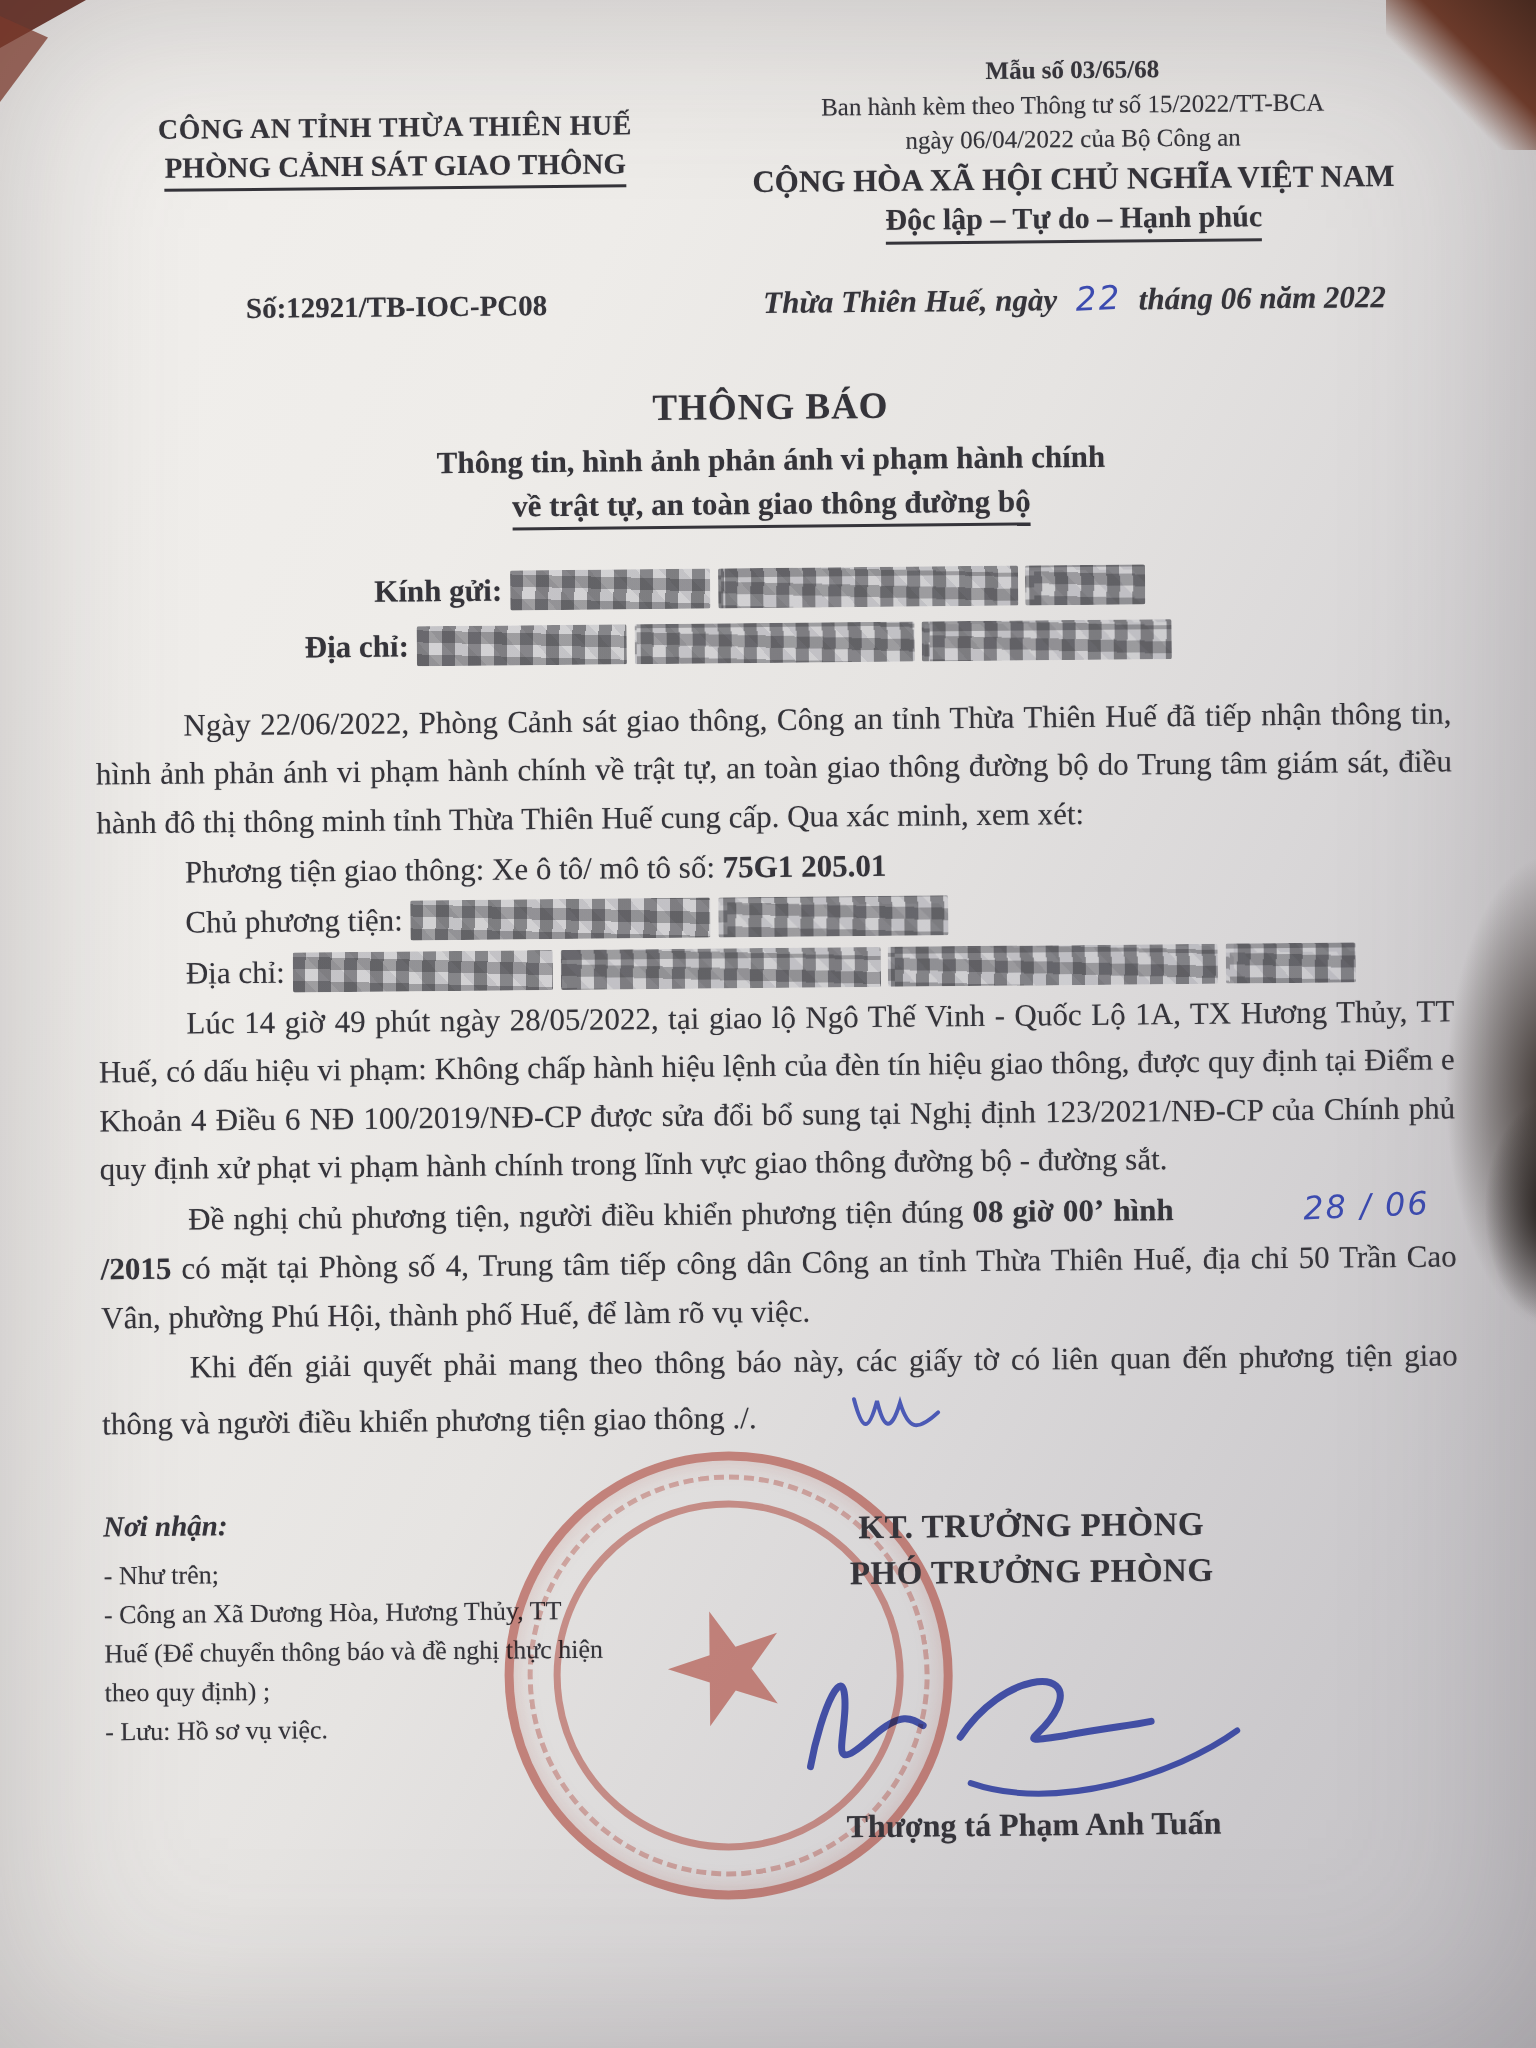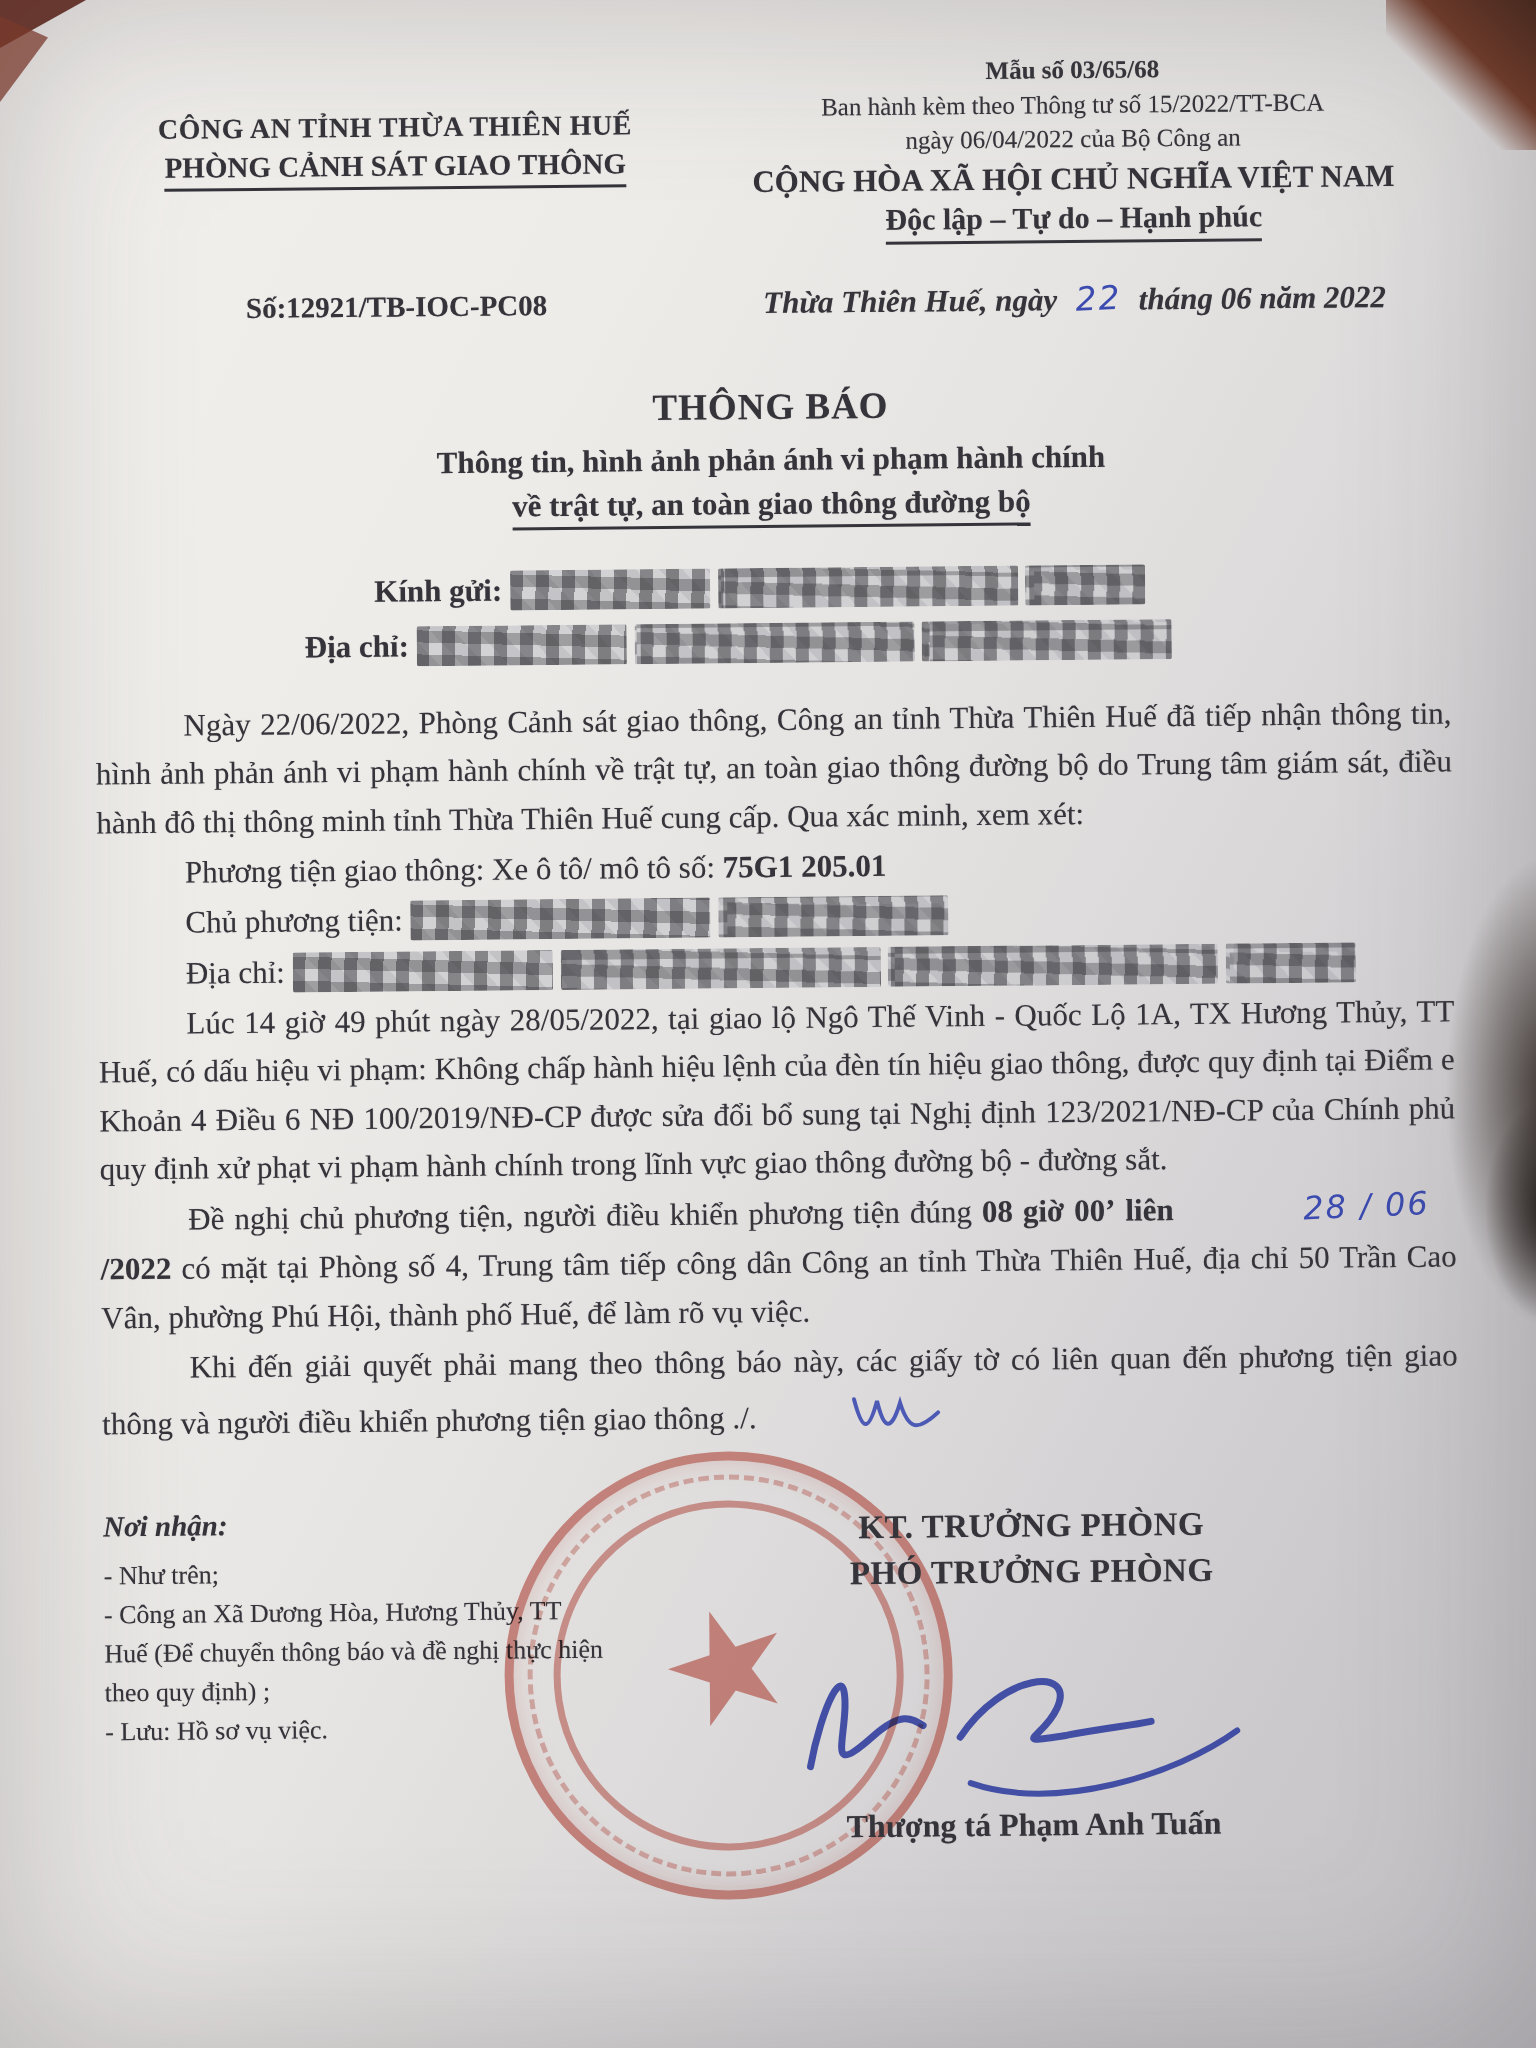--- a/index.html
+++ b/index.html
@@ -152,21 +152,21 @@
         <span class="pix" style="width:260px"></span>
         <span class="pix" style="width:320px;background-position:8px 4px,1px 10px,6px 0"></span>
         <span class="pix" style="width:330px;background-position:3px 12px,7px 7px,10px 2px"></span>
         <span class="pix" style="width:130px;background-position:12px 1px,4px 5px,8px 9px"></span>
       </div>
 
       <p class="para" style="margin:2px 0 0 0">Lúc 14 giờ 49 phút ngày 28/05/2022, tại giao lộ Ngô Thế Vinh - Quốc Lộ 1A, TX Hương Thủy, TT Huế, có dấu hiệu vi phạm: Không chấp hành hiệu lệnh của đèn tín hiệu giao thông, được quy định tại Điểm e Khoản 4 Điều 6 NĐ 100/2019/NĐ-CP được sửa đổi bổ sung tại Nghị định 123/2021/NĐ-CP của Chính phủ quy định xử phạt vi phạm hành chính trong lĩnh vực giao thông đường bộ - đường sắt.</p>
 
       <p class="para" style="margin:2px 0 0 0">
         <span>Đề nghị chủ phương tiện, người điều khiển phương tiện đúng </span><span class="b">08 giờ 00’</span>
-        <span class="b">liên</span><span class="sp" style="width:42px"></span><span class="hw" style="font-size:32px">28 / 06</span><span class="sp" style="width:26px"></span><span class="b">/2022</span><span> có mặt tại Phòng số 4, Trung tâm tiếp công dân Công an tỉnh Thừa Thiên Huế, địa chỉ 50 Trần Cao Vân, phường Phú Hội, thành phố Huế, để làm rõ vụ việc.</span>
+        <span class="b">hình</span><span class="sp" style="width:42px"></span><span class="hw" style="font-size:32px">28 / 06</span><span class="sp" style="width:26px"></span><span class="b">/2015</span><span> có mặt tại Phòng số 4, Trung tâm tiếp công dân Công an tỉnh Thừa Thiên Huế, địa chỉ 50 Trần Cao Vân, phường Phú Hội, thành phố Huế, để làm rõ vụ việc.</span>
       </p>
 
       <p class="para" style="margin:2px 0 0 0">
         <span>Khi đến giải quyết phải mang theo thông báo này, các giấy tờ có liên quan đến phương tiện giao thông và người điều khiển phương tiện giao thông ./.</span><span class="flourish"><svg width="92" height="58" viewBox="0 0 92 58">
               <path d="M4 14 C12 46 18 48 27 16 C33 42 40 50 50 18 C58 44 66 48 88 28" stroke="#3c4bb0" stroke-width="4" fill="none" stroke-linecap="round" opacity="0.9"></path>
             </svg></span>
       </p>
     </div>
 
     <div class="footer">

